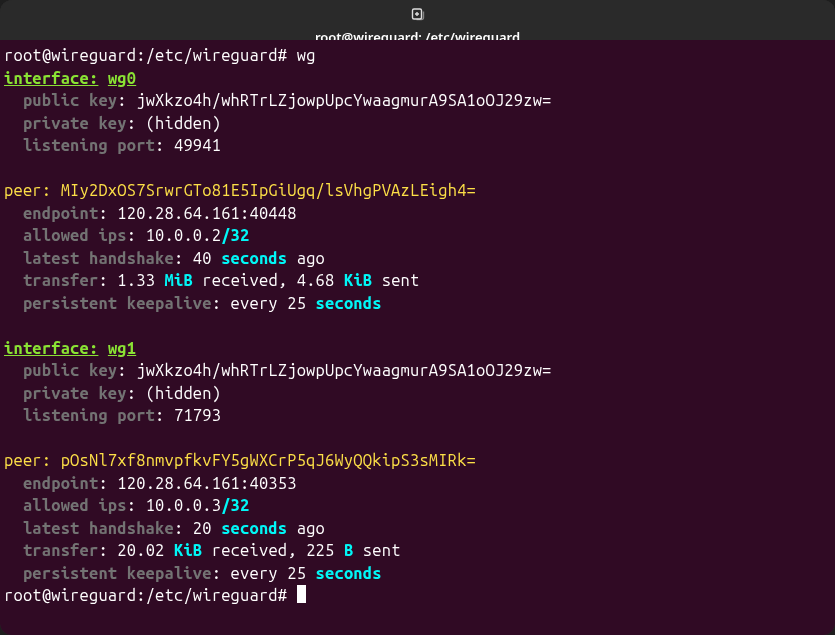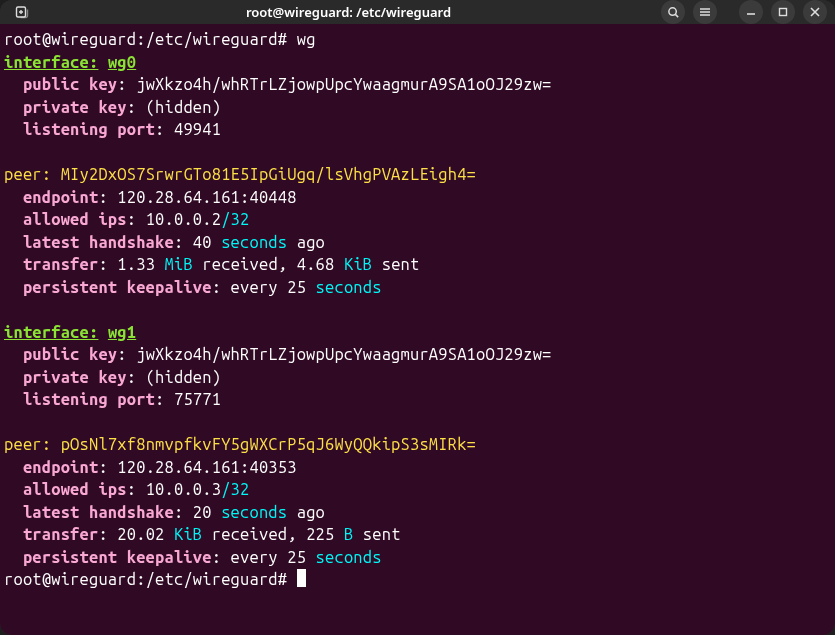--- a/index.html
+++ b/index.html
@@ -14,26 +14,27 @@
   .window {
     width: 835px;
     height: 635px;
     background: #2c2c2c;
     border-radius: 12px;
     overflow: hidden;
     display: flex;
     flex-direction: column;
   }
   .titlebar {
-    height: 24px;
+    height: 40px;
     background: #2a2a2a;
     display: flex;
     align-items: center;
     padding: 0 8px;
     flex-shrink: 0;
+    flex-direction: column;
   }
   .title-left {
     display: flex;
     align-items: center;
     gap: 6px;
   }
   .title-btn {
     width: 28px;
     height: 28px;
     border-radius: 6px;
@@ -74,23 +75,23 @@
     font-family: "Ubuntu Mono", "DejaVu Sans Mono", "Consolas", monospace;
     font-size: 16.5px;
     line-height: 22.5px;
     padding: 4px 4px;
     white-space: pre;
     letter-spacing: 0.2px;
     overflow: hidden;
   }
   .terminal b { font-weight: 700; }
   .green { color: #8ae234; font-weight: 700; text-decoration: underline; }
-  .cyan { color: #00f7f7; }
+  .cyan { color: #00f7f7; font-weight: bold; }
   .orange { color: #fde047; }
-  .white { color: #f9a8d4; font-weight: 700; }
+  .white { color: #737373; font-weight: 700; }
   .cursor {
     display: inline-block;
     width: 9px;
     height: 18px;
     background: #ffffff;
     vertical-align: -2px;
   }
   svg { display: block; }
 </style>
 </head>
@@ -149,21 +150,21 @@
 <span class="orange">peer</span><span class="orange">:</span> <span class="orange">MIy2DxOS7SrwrGTo81E5IpGiUgq/lsVhgPVAzLEigh4=</span>
   <b class="white">endpoint</b>: <span>120.28.64.161:40448</span>
   <b class="white">allowed ips</b>: <span>10.0.0.2</span><span class="cyan">/32</span>
   <b class="white">latest handshake</b>: <span>40</span> <span class="cyan">seconds</span> <span>ago</span>
   <b class="white">transfer</b>: <span>1.33</span> <span class="cyan">MiB</span> <span>received,</span> <span>4.68</span> <span class="cyan">KiB</span> <span>sent</span>
   <b class="white">persistent keepalive</b>: <span>every</span> <span>25</span> <span class="cyan">seconds</span>
 
 <span class="green">interface</span><span class="green">:</span> <span class="green">wg1</span>
   <b class="white">public key</b>: <span>jwXkzo4h/whRTrLZjowpUpcYwaagmurA9SA1oOJ29zw=</span>
   <b class="white">private key</b>: <span>(hidden)</span>
-  <b class="white">listening port</b>: <span>75771</span>
+  <b class="white">listening port</b>: <span>71793</span>
 
 <span class="orange">peer</span><span class="orange">:</span> <span class="orange">pOsNl7xf8nmvpfkvFY5gWXCrP5qJ6WyQQkipS3sMIRk=</span>
   <b class="white">endpoint</b>: <span>120.28.64.161:40353</span>
   <b class="white">allowed ips</b>: <span>10.0.0.3</span><span class="cyan">/32</span>
   <b class="white">latest handshake</b>: <span>20</span> <span class="cyan">seconds</span> <span>ago</span>
   <b class="white">transfer</b>: <span>20.02</span> <span class="cyan">KiB</span> <span>received,</span> <span>225</span> <span class="cyan">B</span> <span>sent</span>
   <b class="white">persistent keepalive</b>: <span>every</span> <span>25</span> <span class="cyan">seconds</span>
 <span>root@wireguard</span>:<span>/etc/wireguard</span># <span class="cursor"></span></div>
 
 </div>

